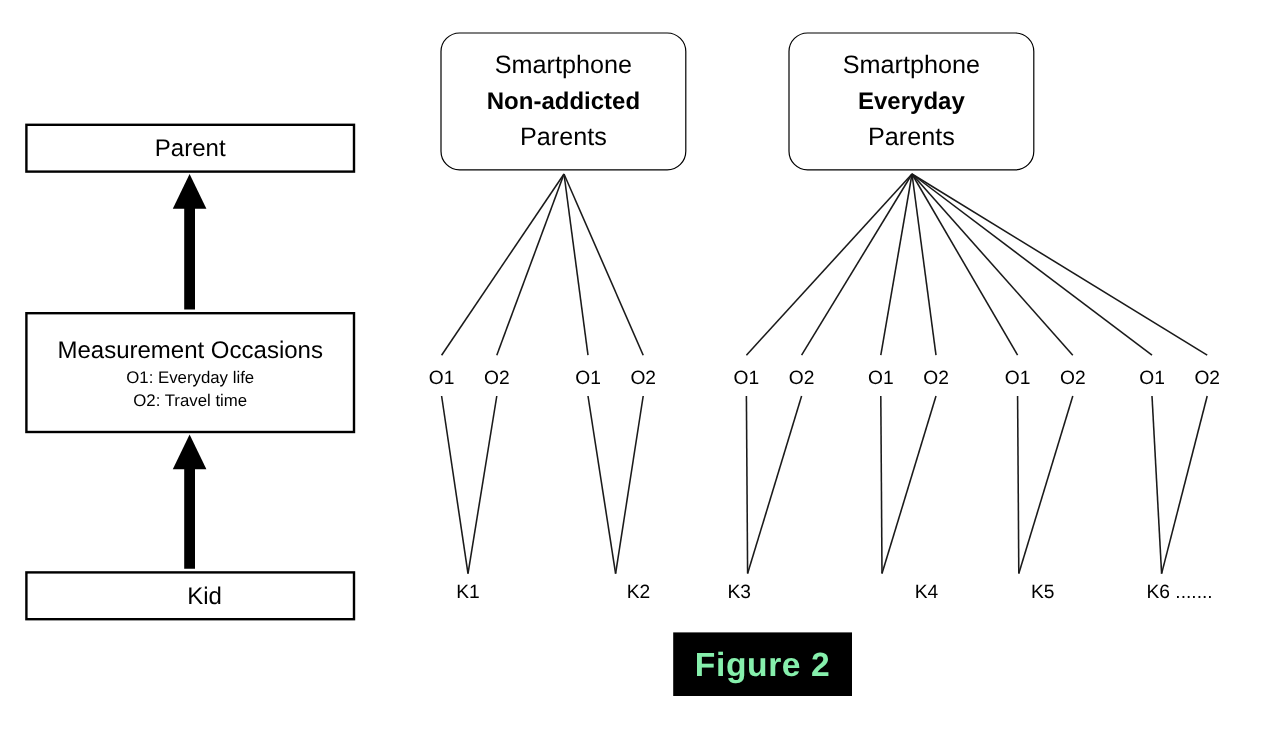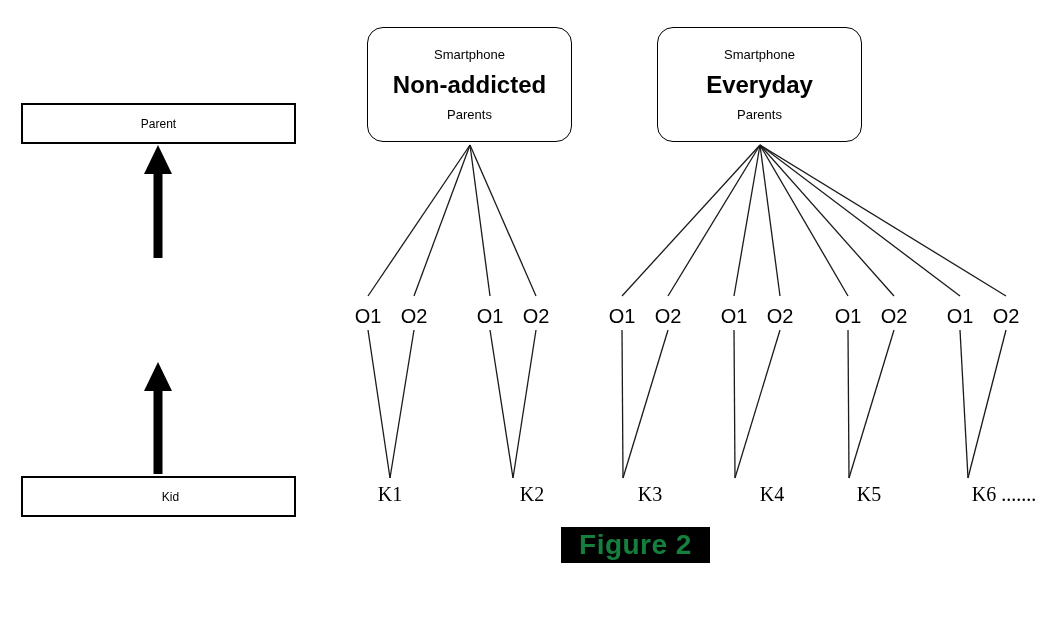--- a/index.html
+++ b/index.html
@@ -33,21 +33,21 @@
     box-sizing: border-box;
     border: 2px solid #000000;
     background: #ffffff;
     display: flex;
     flex-direction: column;
     align-items: center;
     justify-content: center;
     text-align: center;
   }
   .hbox .title {
-    font-size: 12px;
+    font-size: 20px;
     line-height: 26px;
     white-space: nowrap;
     text-align: center;
   }
   .hbox .sub {
     font-size: 14px;
     line-height: 19px;
     white-space: nowrap;
   }
 
@@ -62,47 +62,47 @@
     border: 1.6px solid #000000;
     border-radius: 16px;
     background: #ffffff;
     display: flex;
     flex-direction: column;
     align-items: center;
     justify-content: center;
     text-align: center;
     line-height: 30px;
   }
-  .gbox .l1, .gbox .l3 { font-size: 13px; font-weight: normal; }
-  .gbox .l2 { font-size: 24px; font-weight: bold; }
+  .gbox .l1, .gbox .l3 { font-size: 21px; font-weight: normal; }
+  .gbox .l2 { font-size: 20px; font-weight: bold; }
 
   #gbox-non { left: 367px; top: 27px; width: 205px; height: 115px; }
   #gbox-add { left: 657px; top: 27px; width: 205px; height: 115px; }
 
   
   .leaf {
     position: absolute;
-    font-size: 20px;
+    font-size: 16px;
     line-height: 22px;
     white-space: nowrap;
     transform: translateX(-50%);
     text-align: center;
   }
   .leaf.o { top: 305px; }
-  .leaf.k { top: 483px; font-family: Liberation Serif, serif; }
+  .leaf.k { top: 483px; }
 
   
   #figure-caption {
     position: absolute;
     left: 561px;
     top: 527px;
     width: 149px;
-    height: 36px;
+    height: 53px;
     background: #000000;
-    color: #15803d;
+    color: #86efac;
     font-size: 28px;
     font-weight: bold;
     display: flex;
     align-items: center;
     justify-content: center;
     letter-spacing: 0.5px;
   }
 </style>
 </head>
 <body>
@@ -156,20 +156,25 @@
 
       <line x1="960" y1="330" x2="968" y2="478"></line>
       <line x1="1006" y1="330" x2="968" y2="478"></line>
     </g>
   </svg>
 
   <div class="hbox" id="box-parent">
     <div class="title">Parent</div>
   </div>
 
+  <div class="hbox" id="box-measure">
+    <div class="title">Measurement Occasions</div>
+    <div class="sub">O1: Everyday life</div>
+    <div class="sub">O2: Travel time</div>
+  </div>
 
   <div class="hbox" id="box-kid">
     <div class="title">Kid</div>
   </div>
 
   <div class="gbox" id="gbox-non">
     <div class="l1">Smartphone</div>
     <div class="l2">Non-addicted</div>
     <div class="l3">Parents</div>
   </div>
@@ -189,20 +194,20 @@
   <div class="leaf o" style="left:668px">O2</div>
   <div class="leaf o" style="left:734px">O1</div>
   <div class="leaf o" style="left:780px">O2</div>
   <div class="leaf o" style="left:848px">O1</div>
   <div class="leaf o" style="left:894px">O2</div>
   <div class="leaf o" style="left:960px">O1</div>
   <div class="leaf o" style="left:1006px">O2</div>
 
   <div class="leaf k" style="left:390px">K1</div>
   <div class="leaf k" style="left:532px">K2</div>
-  <div class="leaf k" style="left:650px">K3</div>
+  <div class="leaf k" style="left:616px">K3</div>
   <div class="leaf k" style="left:772px">K4</div>
   <div class="leaf k" style="left:869px">K5</div>
-  <div class="leaf k" style="left:1004px">K6 .......</div>
+  <div class="leaf k" style="left:983px">K6 .......</div>
 
   <div id="figure-caption">Figure 2</div>
 
 </div>
 
 </body></html>

